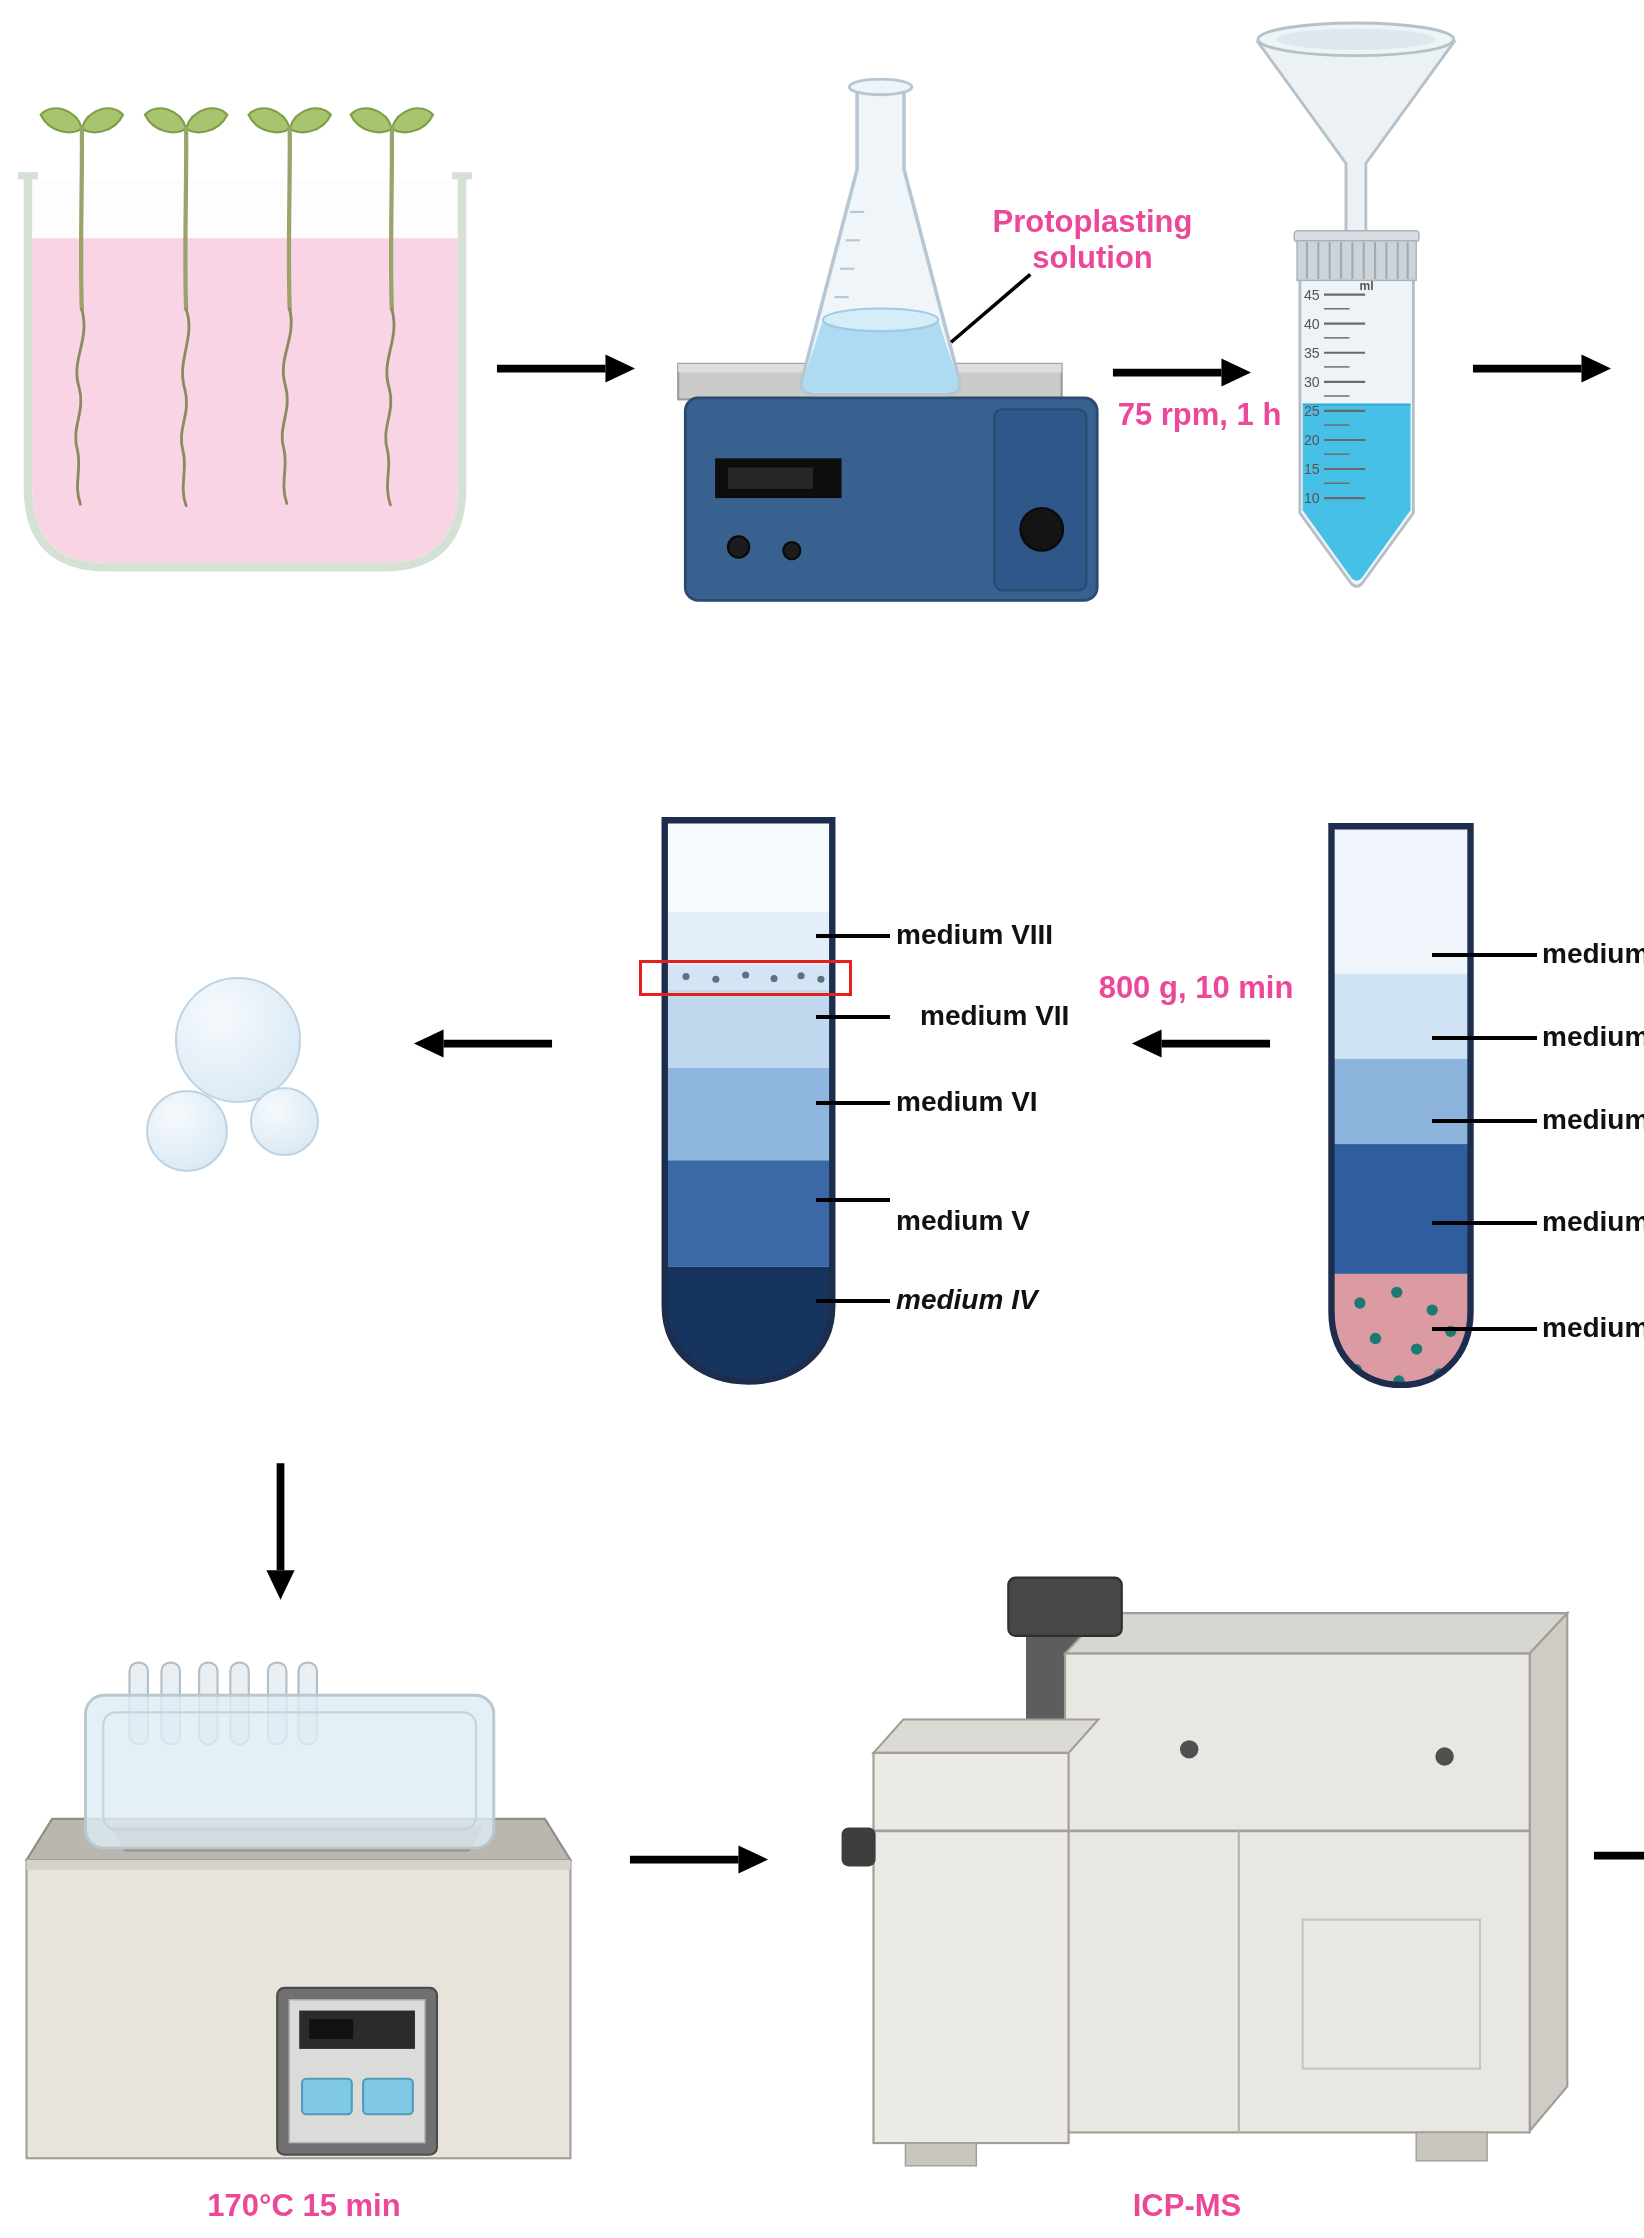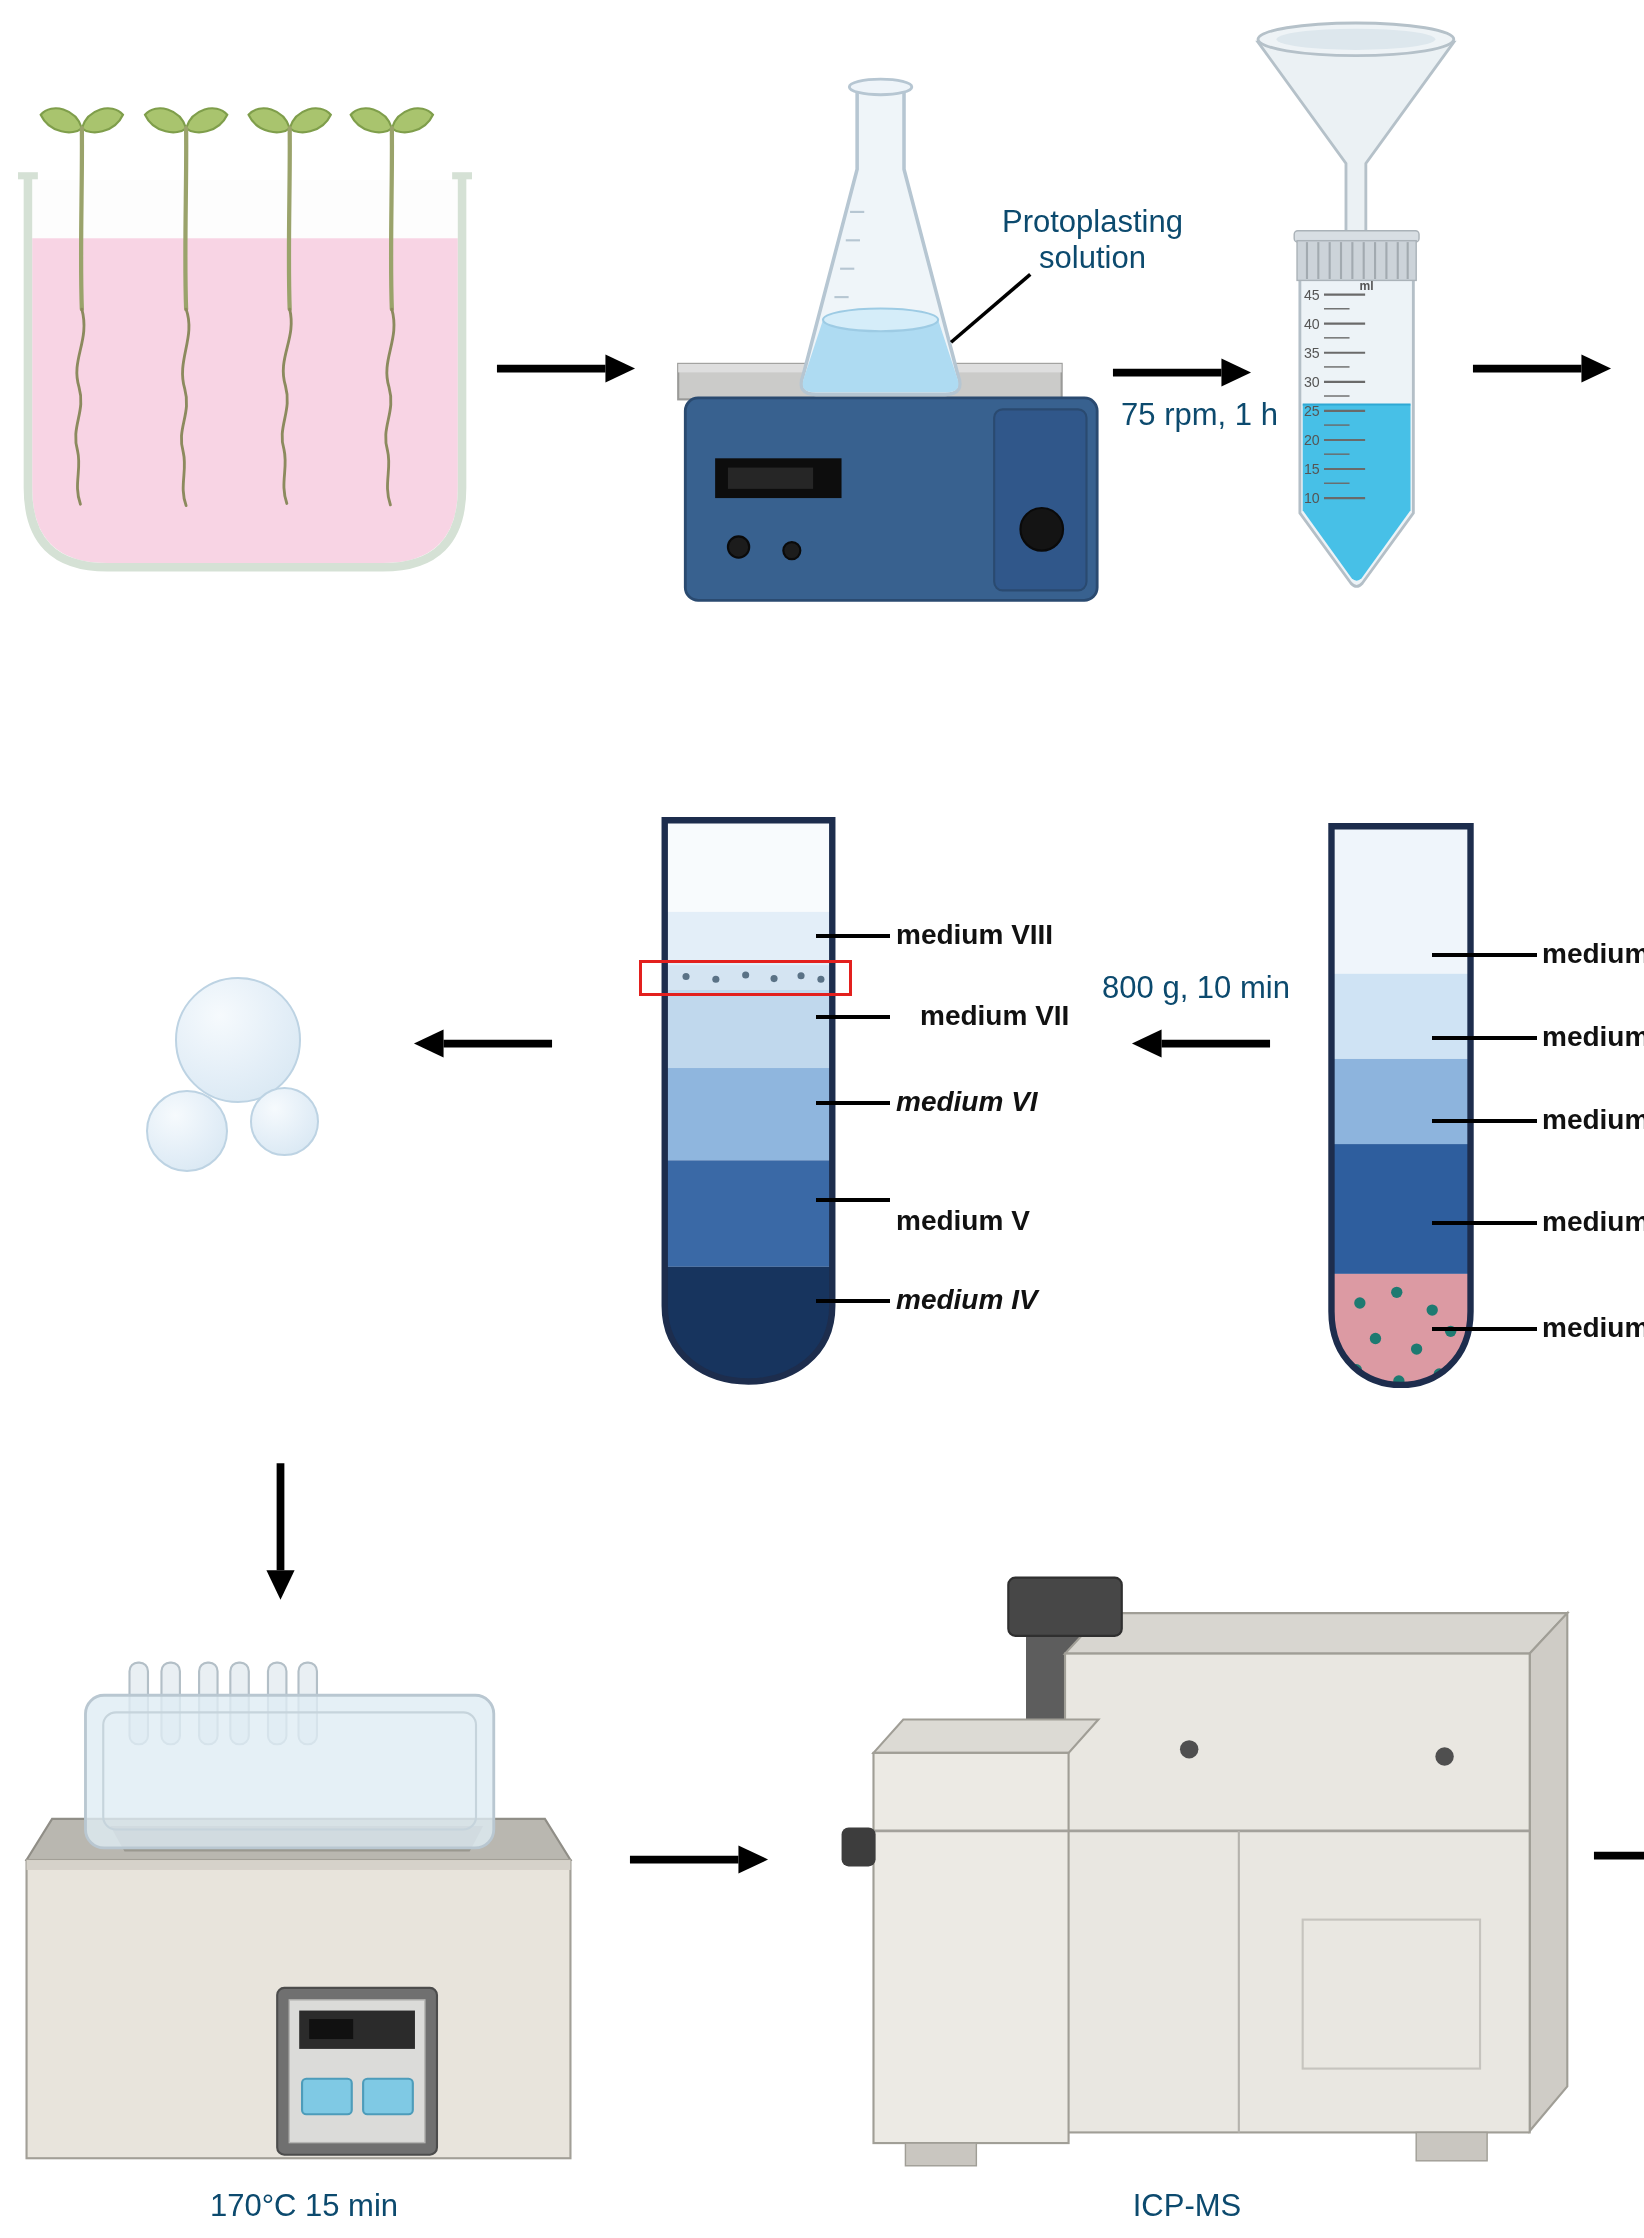--- a/index.html
+++ b/index.html
@@ -6,23 +6,23 @@
   body{
     position:relative;
     width:1645px;height:2239px;
     background:#ffffff;
     overflow:hidden;
     font-family:"Liberation Sans", sans-serif;
   }
   .abs{position:absolute;}
   .lbl{
     position:absolute;
-    font-weight:400;
+    font-weight:700;
     font-size:31px;
-    color:#0c4a6e;
+    color:#ec4899;
     text-align:center;
     line-height:1.15;
     white-space:nowrap;
   }
   .tlabel{
     position:absolute;
     font-weight:700;
     font-size:28px;
     color:#111;
     white-space:nowrap;
@@ -269,21 +269,21 @@
 
 <div class="redbox" style="left:639px;top:960px;width:207px;height:30px;"></div>
 
 <div class="tick" style="left:816px;top:934px;width:74px;"></div>
 <div class="tick" style="left:816px;top:1015px;width:74px;"></div>
 <div class="tick" style="left:816px;top:1101px;width:74px;"></div>
 <div class="tick" style="left:816px;top:1198px;width:74px;"></div>
 <div class="tick" style="left:816px;top:1299px;width:74px;"></div>
 <div class="tlabel" style="left:896px;top:919px;">medium VIII</div>
 <div class="tlabel" style="left:920px;top:1000px;">medium VII</div>
-<div class="tlabel" style="left:896px;top:1086px;font-style:italic;">medium VI</div>
+<div class="tlabel" style="left:896px;top:1086px;">medium VI</div>
 <div class="tlabel" style="left:896px;top:1183px;margin-top:22px;">medium V</div>
 <div class="tlabel" style="left:896px;top:1284px;font-style:italic;">medium IV</div>
 
 <svg class="abs" style="left:412px;top:1028px;" width="142" height="31" viewBox="0 0 200 44">
   <line x1="44" y1="22" x2="198" y2="22" stroke="#000" stroke-width="11"></line>
   <polygon points="44,2 2,22 44,42" fill="#000"></polygon>
 </svg>
 
 <div class="cell" style="left:175px;top:977px;width:122px;height:122px;"></div>
 <div class="cell" style="left:146px;top:1090px;width:78px;height:78px;"></div>

